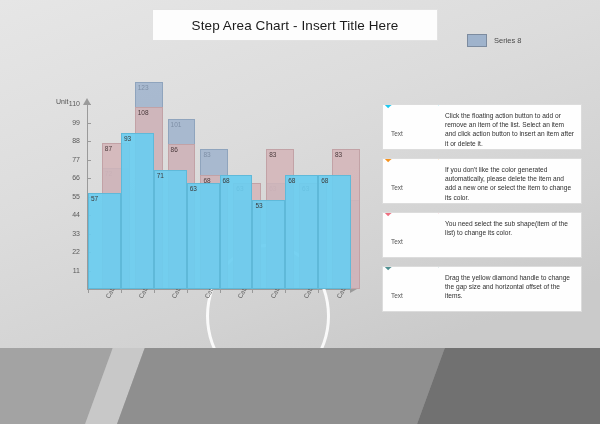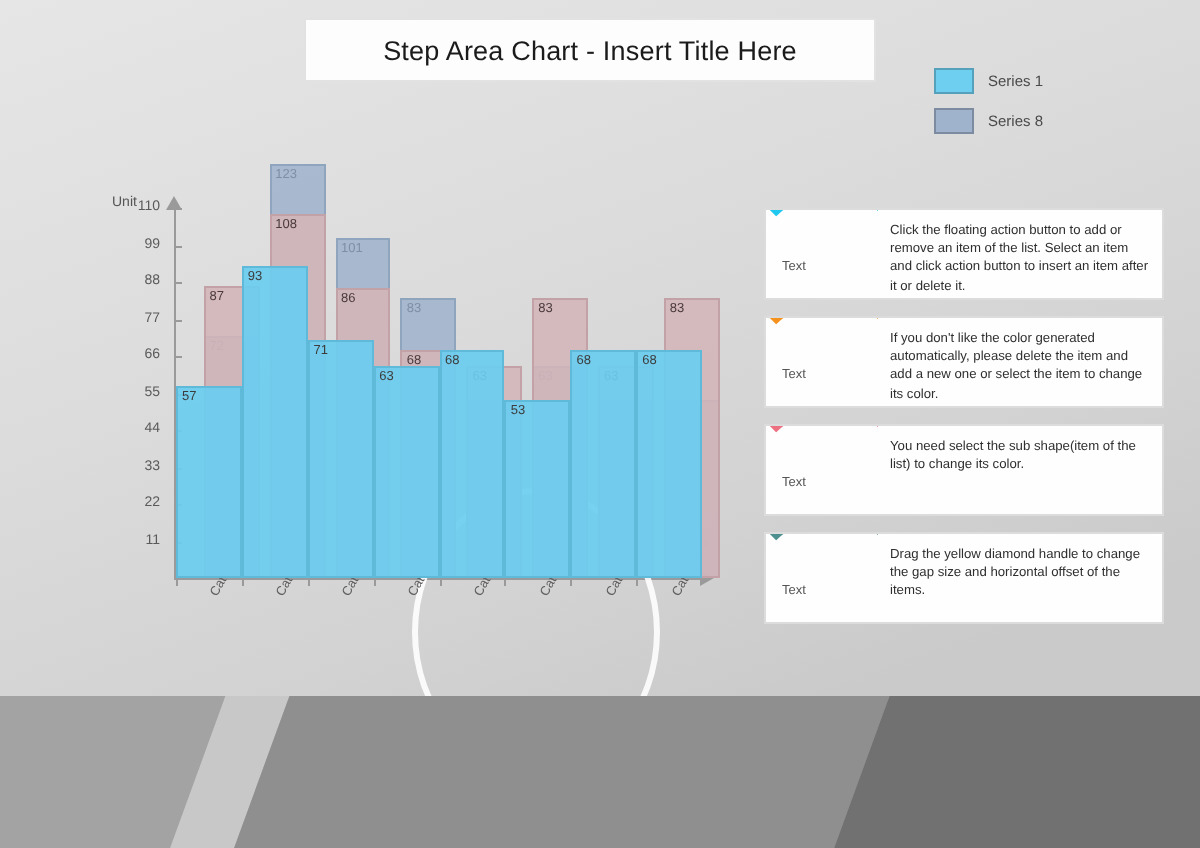--- a/index.html
+++ b/index.html
@@ -74,24 +74,20 @@
 </head>
 <body>
 
 <div id="stage">
 
   <div class="title-box">
     <span>Step Area Chart - Insert Title Here</span>
   </div>
 
   <div class="legend" id="legend">
-      <div class="legend-row">
-        <div class="sw" style="background: rgb(110, 207, 240);"></div>
-        <span class="lb">Series 1</span>
-      </div>
       <div class="legend-row">
         <div class="sw" style="background: rgb(159, 179, 204);"></div>
         <span class="lb">Series 8</span>
       </div>
     </div>
 
   <div class="chart">
     <div class="axis-title">Unit</div>
     <div class="y-arrow"></div>
     <div class="y-axis"></div>

